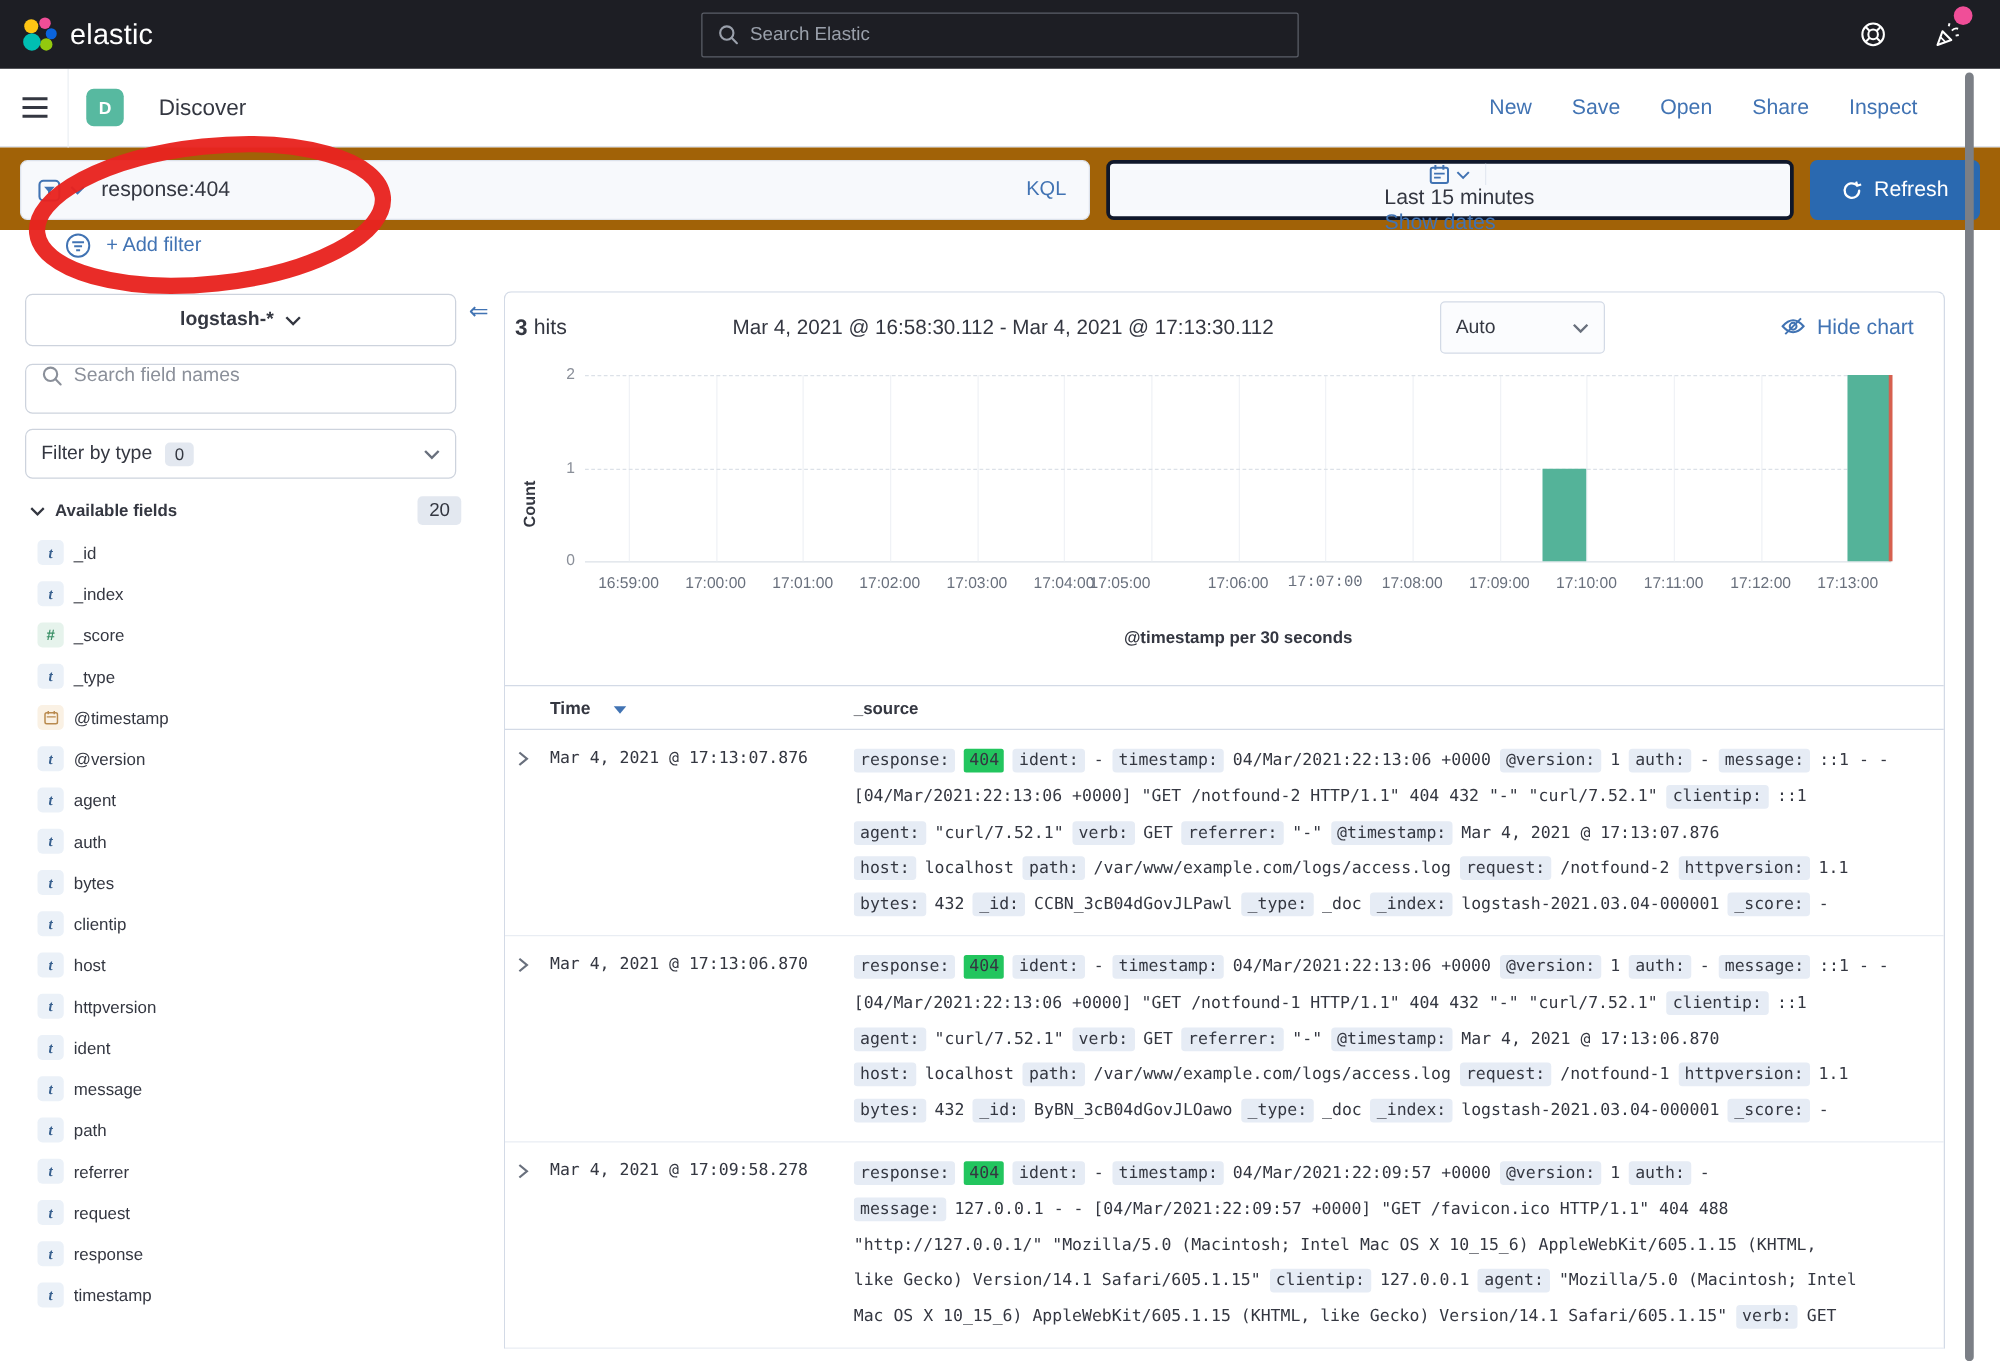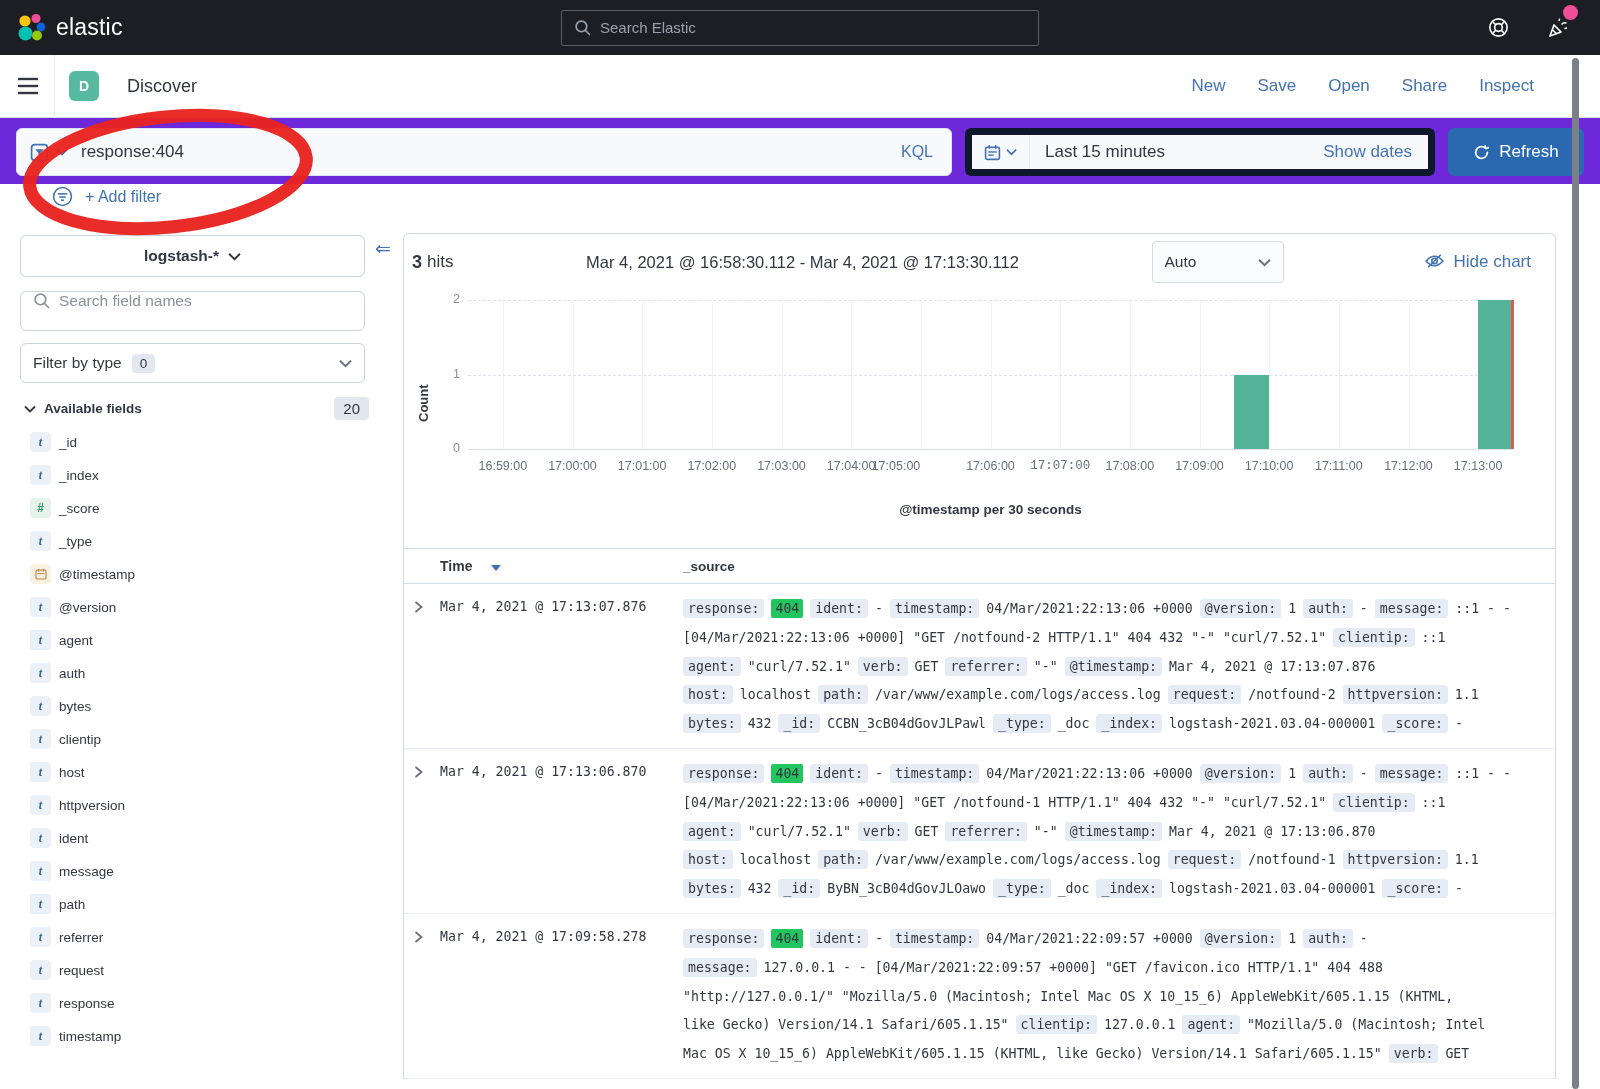--- a/index.html
+++ b/index.html
@@ -20,28 +20,28 @@
   
   .navbar { height:63px; border-bottom:1px solid #d3dae6; display:flex; align-items:center; padding:0 16px; background:#fff; }
   .nav-divider { width:1px; height:63px; background:#eceff4; margin-left:14px; }
   .app-badge { width:30px; height:30px; border-radius:6px; background:#57b9a0; color:#fff; font-weight:bold;
                font-size:14px; display:flex; align-items:center; justify-content:center; margin-left:14px; }
   .page-title { font-size:18px; margin-left:28px; color:#343741; }
   .nav-actions { margin-left:auto; display:flex; gap:32px; padding-right:50px;justify-content:center; }
   .nav-link { color:#4173b3; font-size:17px; cursor:pointer; }
 
   
-  .querybar { display:flex; align-items:flex-start; gap:13px; padding:10px 16px 8px; background:#6d28d9; }
+  .querybar { display:flex; align-items:flex-start; gap:13px; padding:10px 16px 8px; background:#a16207; }
   .qgroup { flex:1; height:48px; background:#f7f9fc; border:1px solid #dde3ec; border-radius:6px;
             display:flex; align-items:center; }
   .qicon-seg { width:64px; display:flex; align-items:center; justify-content:center; gap:7px; }
   .qtext { flex:1; font-size:17px; color:#343741; }
   .kql { padding:0 18px; color:#4173b3; font-size:16px; }
-  .dategroup { width:470px; height:48px; background:#f7f9fc; border:7px solid #0f172a; border-radius:6px;
-               display:flex; align-items:center; }
+  .dategroup { width:550px; height:48px; background:#f7f9fc; border:3px solid #0f172a; border-radius:6px;
+               display:flex; align-items:center;flex-direction:column; }
   .cal-seg { width:58px; height:100%; display:flex; align-items:center; justify-content:center; gap:5px;
              border-right:1px solid #e4e9f1; }
   .daterange { flex:1; padding-left:15px; font-size:17px; color:#343741; }
   .showdates { padding-right:16px; color:#4173b3; font-size:17px; }
   .refresh-btn { width:136px; height:48px; border:none; background:#2a69b0; border-radius:6px; color:#fff;
                  font-size:17px; display:flex; align-items:center; justify-content:center; gap:9px; cursor:pointer;
                  font-family:"Liberation Sans", sans-serif; }
 
   .filterrow { display:flex; align-items:center; gap:12px; padding:2px 16px 12px;margin-left:36px; }
   .addfilter { color:#4173b3; font-size:16px; }

